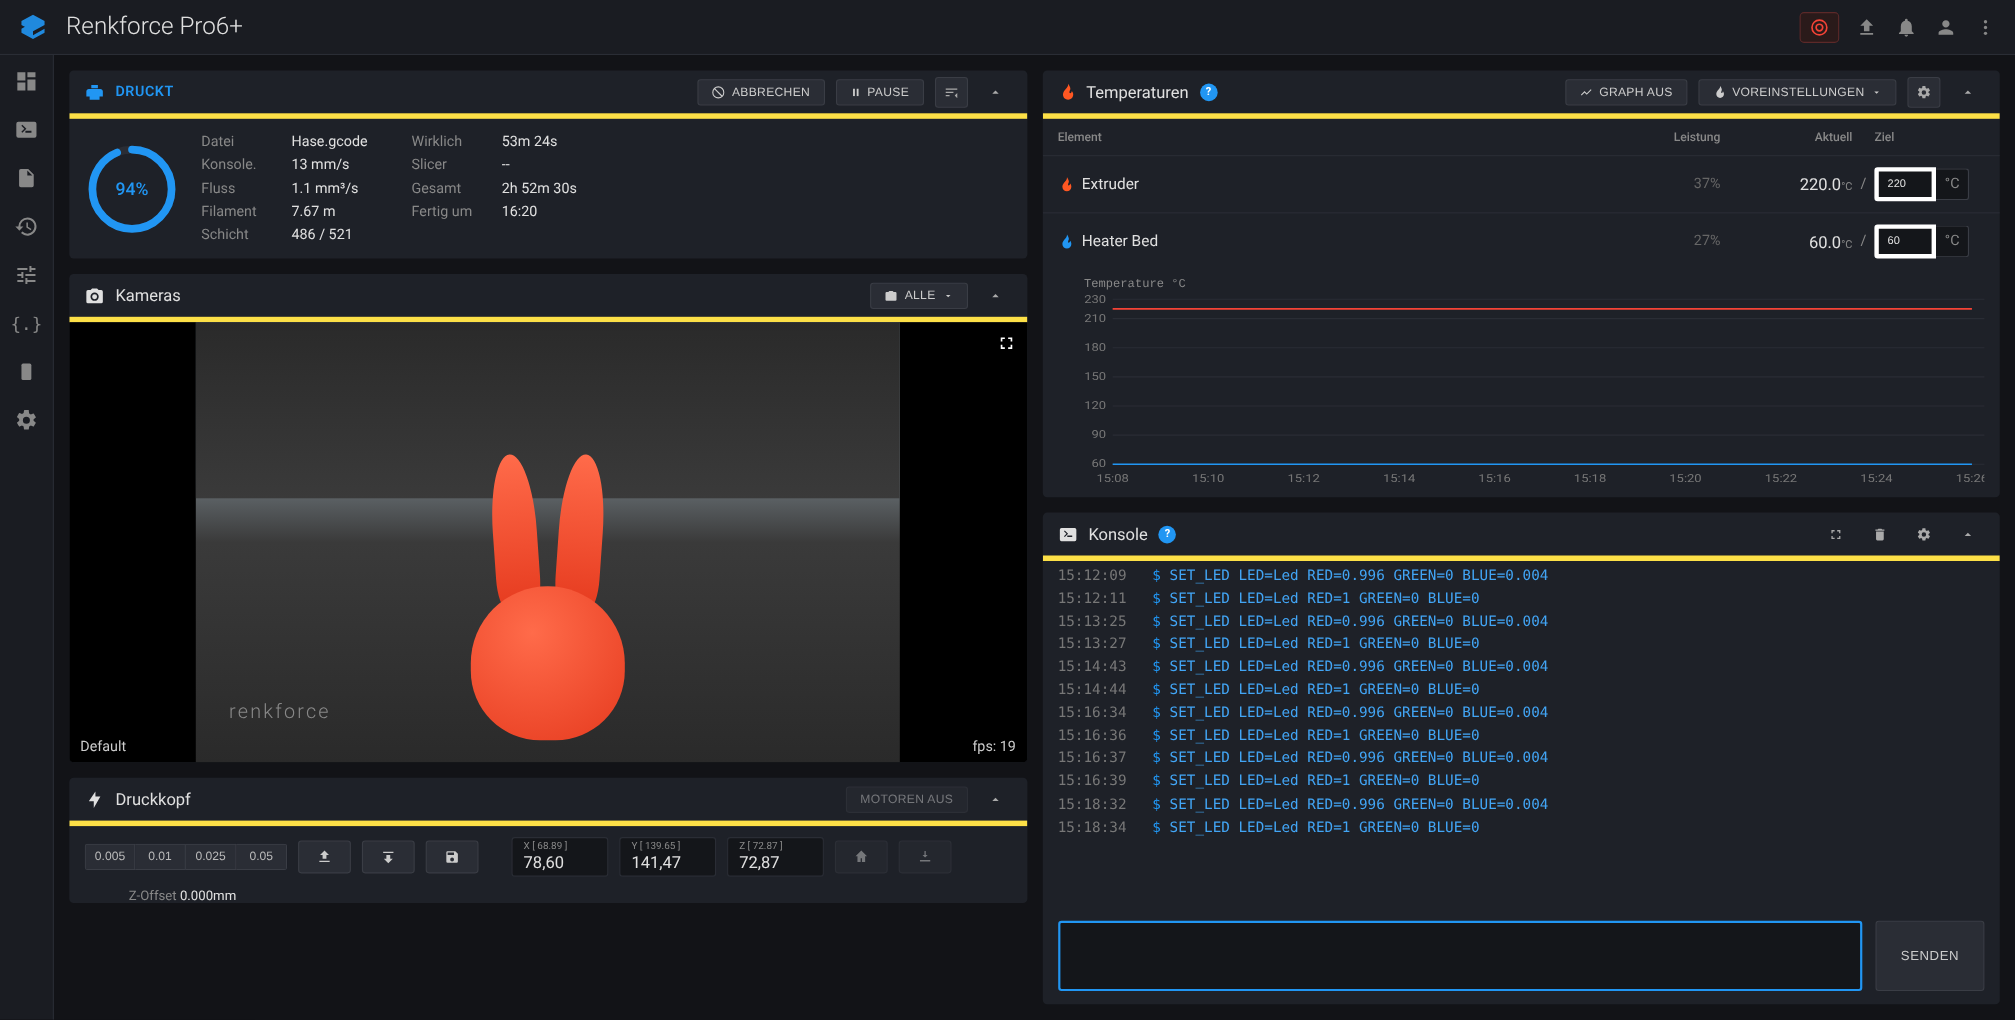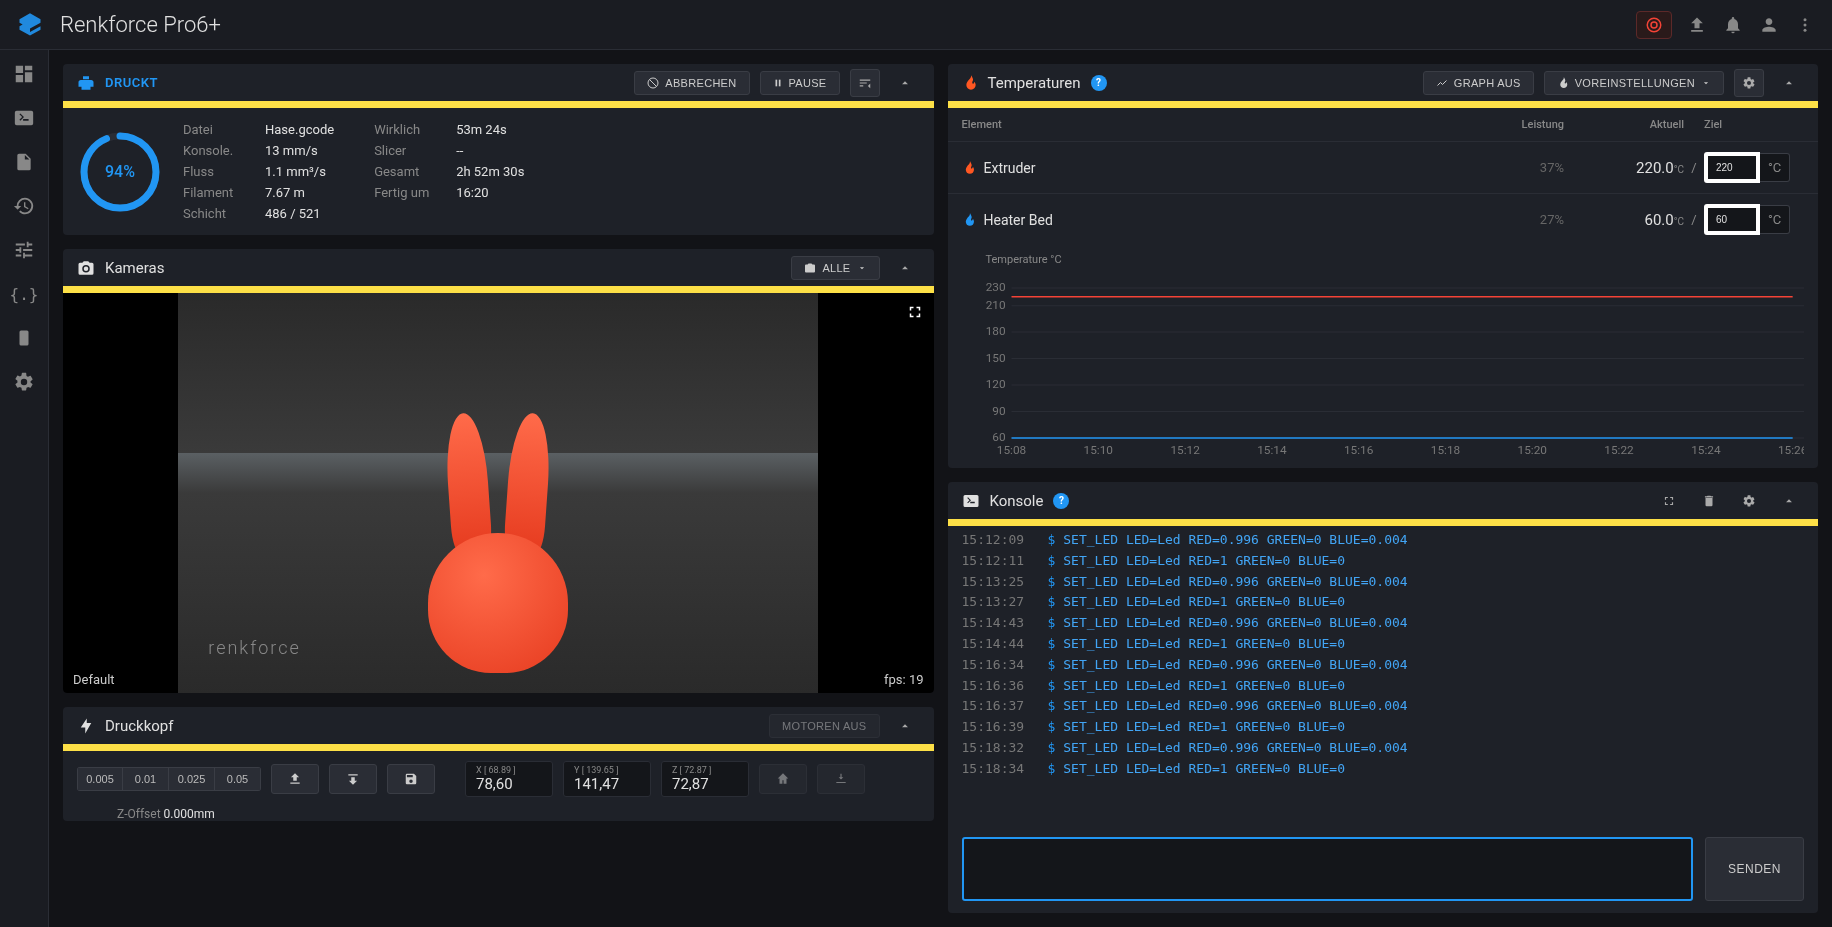--- a/index.html
+++ b/index.html
@@ -29,21 +29,21 @@
 .main-layout { display: flex; height: calc(100% - 50px); }
 .sidebar { width: 49px; background: #1a1c22; border-right: 1px solid #2a2d35; display: flex; flex-direction: column; align-items: center; padding-top: 12px; gap: 20px; }
 .sidebar-item { width: 24px; height: 24px; color: #888; cursor: pointer; display:flex; align-items:center; justify-content:center;}
 
 .content { flex: 1; display: flex; gap: 14px; padding: 14px; overflow: hidden; }
 .col { flex: 1; display: flex; flex-direction: column; gap: 14px; min-width: 0; }
 
 .panel { background: #1e2128; border-radius: 4px; overflow: hidden; }
 .panel-header {
   height: 44px; display: flex; align-items: center; padding: 0 14px;
-  border-bottom: 7px solid #fde047; gap: 10px; justify-content: space-between;
+  border-bottom: 5px solid #fde047; gap: 10px; justify-content: space-between;
 }
 .panel-title { font-size: 15px; font-weight: 400; color: #e0e0e0; display:flex; align-items:center; gap:8px;}
 .panel-title.printing { color: #2196f3; text-transform: uppercase; font-weight: 600; font-size: 13px; letter-spacing: 0.5px;}
 .help-icon { width: 16px; height: 16px; border-radius: 50%; background: #2196f3; color: #fff; font-size: 10px; display: inline-flex; align-items: center; justify-content: center; font-weight: bold; cursor:pointer;}
 .spacer { flex: 1; }
 .hdr-btn {
   background: #2a2d35; border: 1px solid #3a3d45; color: #ccc;
   padding: 5px 12px; border-radius: 3px; font-size: 11px; font-weight: 500;
   display: inline-flex; align-items: center; gap: 6px; cursor: pointer;
   letter-spacing: 0.3px;
@@ -103,21 +103,21 @@
 .temp-power { color:#666; text-align:right;}
 .temp-actual { color:#e0e0e0; text-align:right; font-size:15px;}
 .temp-actual small{ color:#888; font-size:10px;}
 .temp-slash{ color:#888; text-align:center;}
 .temp-target{ display:flex; align-items:center;}
 .temp-input { background:#14161a; border:4px solid #ffffff; color:#e0e0e0; padding:6px 8px; width:56px; font-size:10px; border-radius:3px 0 0 3px;}
 .temp-unit { background:#14161a; border:1px solid #3a3d45; border-left:none; color:#888; padding:6px 8px; border-radius:0 3px 3px 0;}
 
 
 .chart-panel { padding: 8px 14px 10px 28px;}
-.chart-title { color:#888; font-size:11px; margin-bottom:17px; padding-left:10px;}
+.chart-title { color:#888; font-size:11px; margin-bottom:2px; padding-left:10px;font-family:Liberation Mono, monospace;}
 .chart-area { position:relative; height:175px;}
 .chart-svg { width:100%; height:100%;}
 .y-tick { fill:#777; font-size:10px; text-anchor:end;}
 .x-tick { fill:#777; font-size:10px; text-anchor:middle;}
 .gridline { stroke:#2a2d35; stroke-width:1;}
 .line-red { stroke:#f44336; stroke-width:1.5; fill:none;}
 .line-blue { stroke:#2196f3; stroke-width:1.5; fill:none;}
 
 
 .console-panel { flex:1; display:flex; flex-direction:column; min-height:0;}

